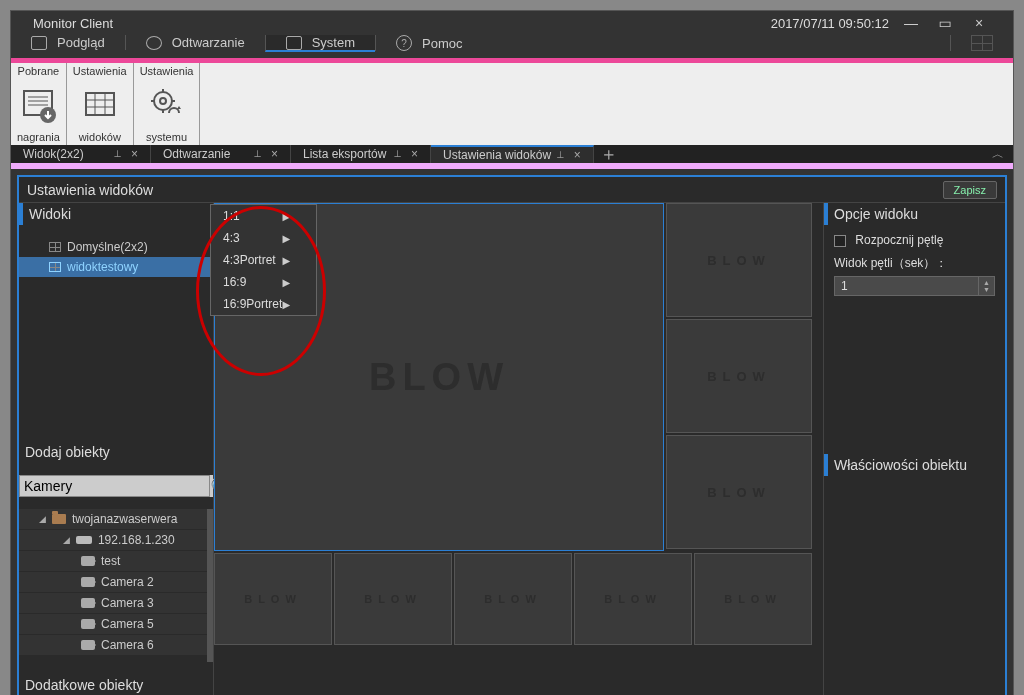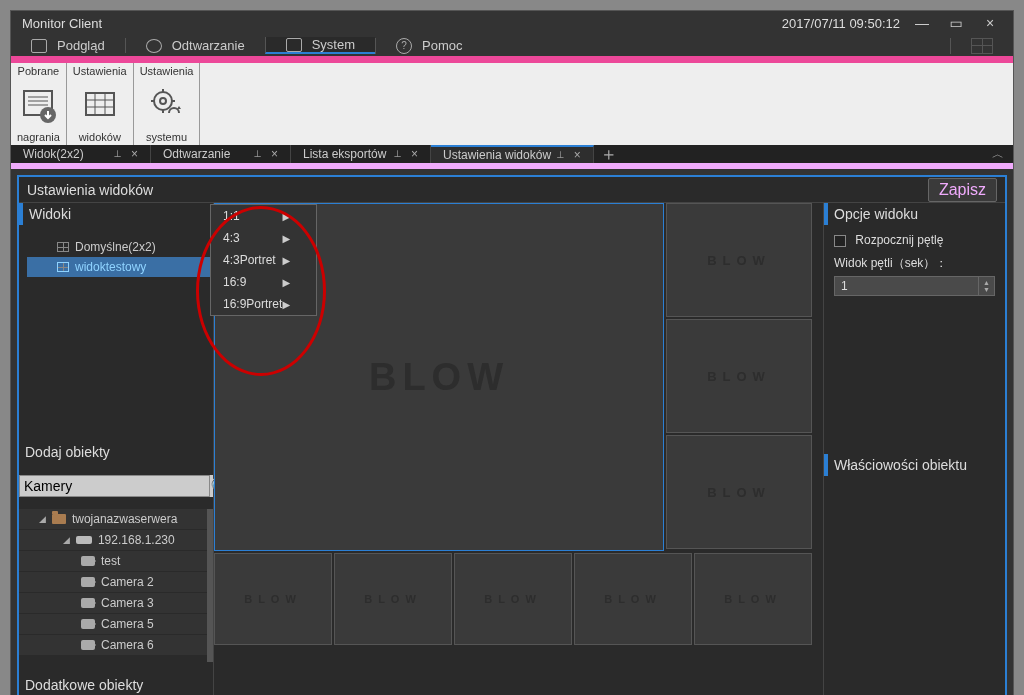--- a/index.html
+++ b/index.html
@@ -1,23 +1,23 @@
 <!DOCTYPE html>
 <html><head>
 <meta charset="utf-8">
 <style>
   * { box-sizing: border-box; margin: 0; padding: 0; font-family: Arial, sans-serif; }
   body { background: #888; display: flex; justify-content: center; align-items: flex-start; padding: 10px; }
   .window { width: 1024px; height: 695px; background: #333; border: 1px solid #555; position: relative; overflow: hidden; }
   
-  .titlebar { height: 24px; background: #333; color: #ddd; display: flex; align-items: center; padding: 0 11px; font-size: 13px; justify-content: space-between; }
+  .titlebar { height: 24px; background: #333; color: #ddd; display: flex; align-items: center; padding: 0 22px; font-size: 13px; justify-content: space-between; }
   .titlebar .right { display: flex; align-items: center; gap: 10px; justify-content: center; }
   .winbtn { width: 24px; text-align: center; font-size: 14px; color: #ccc; }
   
-  .mainmenu { height: 28px; background: #333; border-bottom: 7px solid #ec4899; display: flex; align-items: center; }
+  .mainmenu { height: 28px; background: #333; border-bottom: 5px solid #ec4899; display: flex; align-items: flex-start; }
   .mainmenu .item { display: flex; align-items: center; gap: 10px; padding: 0 20px; color: #ccc; font-size: 13px; border-left: 1px solid #555; }
   .mainmenu .item:first-child { border-left: none; }
   .mainmenu .item.active { background: #2a2a2a; border-bottom: 2px solid #2b7fd4; }
   .mainmenu .icon { width: 16px; height: 14px; border: 1.5px solid #aaa; border-radius: 2px; }
   .mainmenu .gridicon { width: 22px; height: 16px; border: 1px solid #555; background: linear-gradient(#555,#555) 50% 0/1px 100% no-repeat, linear-gradient(#555,#555) 0 50%/100% 1px no-repeat; }
   
   .ribbon { height: 82px; background: #eee; display: flex; }
   .ribbon .grp { border-right: 1px solid #999; padding: 2px 6px; display: flex; flex-direction: column; align-items: center; color: #333; font-size: 11px; }
   .ribbon .grp .lbl-top { font-size: 11px; color: #333; margin-bottom: 2px; }
   .ribbon .iconbox { flex: 1; display: flex; align-items: center; justify-content: center; }
@@ -25,25 +25,25 @@
   
   .subtabs { height: 24px; background: #222; display: flex; align-items: stretch; border-bottom: 6px solid #f0abfc; }
   .subtabs .tab { padding: 0 12px; display:flex; align-items:center; gap:6px; color:#ccc; font-size:12px; border-right:1px solid #444; position:relative; min-width:140px; }
   .subtabs .tab.active { border-top: 2px solid #2b7fd4; background:#2e2e2e }
   .subtabs .pin { font-size:10px; color:#999; margin-left:auto;}
   .subtabs .close { font-size:12px; color:#aaa; margin-left:4px;}
   .subtabs .plus { width:30px; display:flex; align-items:center; justify-content:center; color:#aaa; font-size:18px; }
   
   .content { position:absolute; top:158px; left:0; right:0; bottom:0; border:2px solid #2b7fd4; margin:6px; background:#2a2a2a; }
   .content-header { height:26px; border-bottom:1px solid #444; display:flex; align-items:center; padding:0 8px; color:#ddd; font-size:14px; justify-content:space-between; }
-  .zapisz-btn { background:#3a3a3a; border:1px solid #666; color:#f0abfc; font-size:16px; padding:2px 10px; border-radius:2px; }
+  .zapisz-btn { background:#3a3a3a; border:1px solid #666; color:#86efac; font-size:11px; padding:2px 10px; border-radius:2px; }
   .body { position:absolute; top:26px; left:0; right:0; bottom:0; display:flex; }
   .leftcol { width:195px; border-right:1px solid #444; display:flex; flex-direction:column;gap:12px; }
   .panel-title { background:#2a2a2a; color:#ddd; font-size:14px; padding:3px 6px; border-left:4px solid #2b7fd4; }
-  .tree { flex:0 0 auto;padding-left:8px; }
+  .tree { flex:0 0 auto; }
   .tree-item { font-size:12px; color:#ccc; padding:3px 6px 3px 30px; display:flex; align-items:center; gap:6px; }
   .tree-item.sel { background:#3a6fa5; color:#8fd3ff; }
   .gridicon-sm { width:12px; height:10px; border:1px solid #888; position:relative; }
   .gridicon-sm::before, .gridicon-sm::after { content:""; position:absolute; background:#888; }
   .gridicon-sm::before { left:50%; top:0; width:1px; height:100%; }
   .gridicon-sm::after { top:50%; left:0; height:1px; width:100%; }
   
   .searchrow { display:flex; align-items:center; background:#ccc; padding:0; }
   .searchrow input { flex:1; border:1px solid #888; font-size:14px; padding:2px 4px; background:#ccc; }
   .searchrow .mag { width:22px; text-align:center; font-size:16px; }

